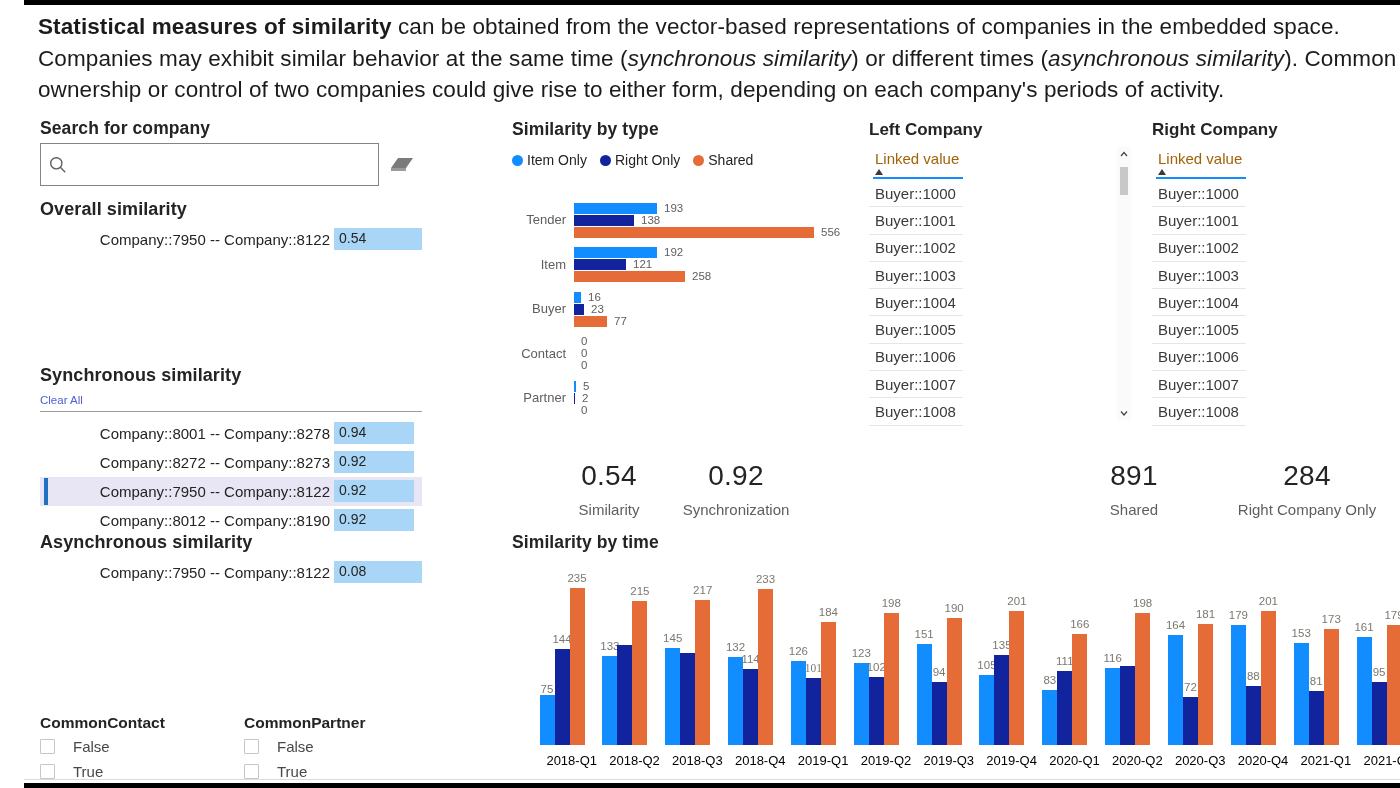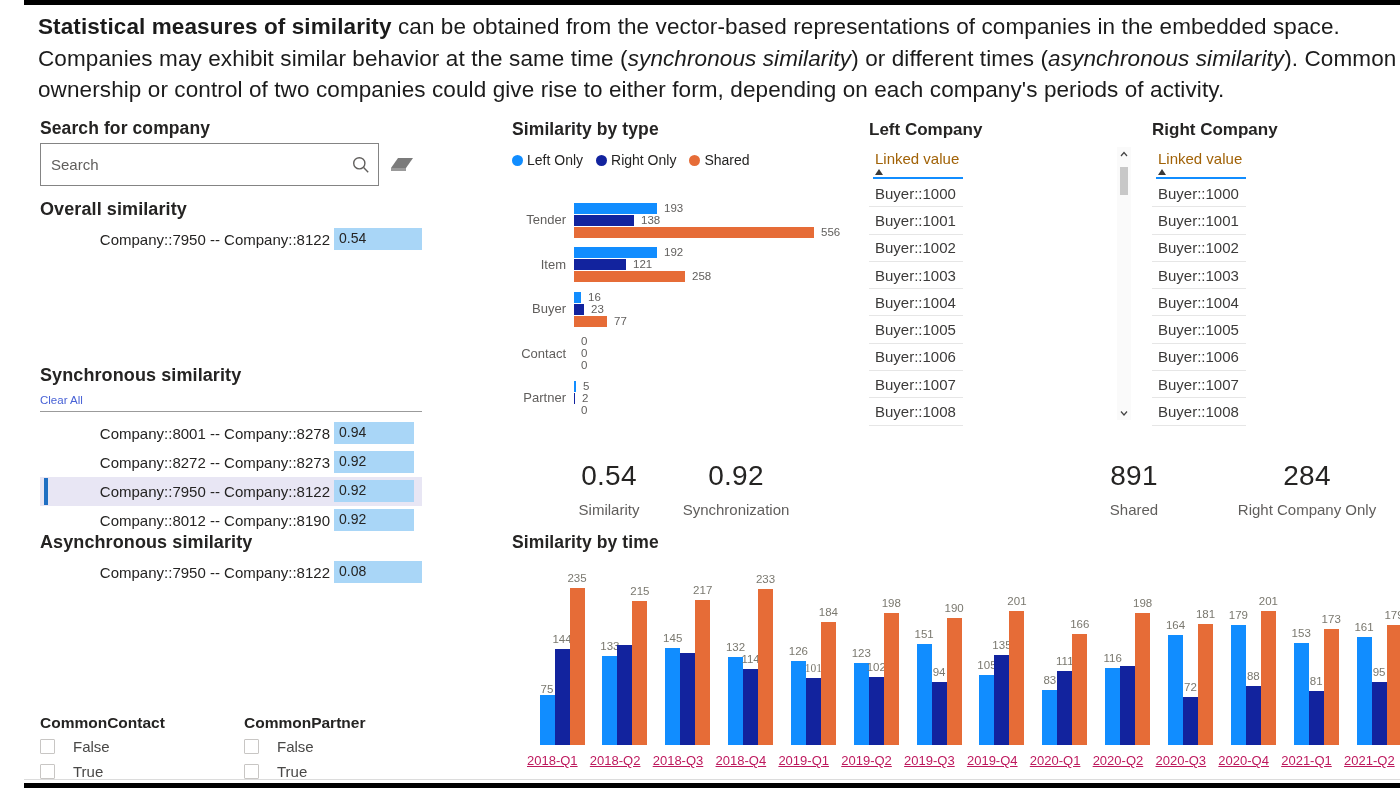--- a/index.html
+++ b/index.html
@@ -44,41 +44,40 @@
   .scrollbar { position:absolute; width:14px; background:#fafafa; }
   .scrollbar .thumb { position:absolute; left:3px; width:8px; background:#c8c8c8; }
   .scrollbar .arr { position:absolute; left:2px; width:10px; height:10px; }
 
   .kpi { position:absolute; text-align:center; transform:translateX(-50%); white-space:nowrap; }
   .kpi .val { font-size:28px; color:#252423; font-weight:400; letter-spacing:0.3px; }
   .kpi .lab { font-size:15px; color:#605e5c; margin-top:9px; }
 
   .t-bar { position:absolute; width:15px; }
   .t-val { position:absolute; width:40px; text-align:center; font-size:11.5px; color:#7a786f; }
-  .t-cat { position:absolute; width:70px; text-align:left; font-size:13px; color:#be185d;text-decoration:underline; }
+  .t-cat { position:absolute; width:70px; text-align:right; font-size:13px; color:#000000; }
 
   .filter-title { font-size:15.5px; font-weight:700; color:#252423; }
   .chk-row { display:flex; align-items:center; gap:18px; height:21px; margin-top:4px; }
   .chk { width:15px; height:15px; border:1px solid #c8c6c4; background:#fff; border-radius:1px; flex:none; }
   .chk-lab { font-size:15px; color:#494847; }
 </style>
 </head>
 <body>
 
 <div class="stage">
   <div class="blackbar" style="top:0;height:5px;"></div>
   <div class="blackbar" style="top:783px;height:5px;"></div>
   <div class="abs" style="left:0;top:779px;width:1400px;height:1px;background:#dcdcdc;"></div>
 
   <div class="header-text"><b>Statistical measures of similarity</b><span> can be obtained from the vector-based representations of companies in the embedded space. Companies may exhibit similar behavior at the same time (</span><i>synchronous similarity</i><span>) or different times (</span><i>asynchronous similarity</i><span>). Common ownership or control of two companies could give rise to either form, depending on each company's periods of activity.</span></div>
 
   <div class="abs sec-title" style="left:16px;top:118px;">Search for company</div>
 
   <div class="searchbox">
-    <input type="text" placeholder="Search" style="">
     <span class="search-ic">
       <svg width="20" height="20" viewBox="0 0 20 20">
           <circle cx="8.3" cy="8.3" r="5.6" fill="none" stroke="#605e5c" stroke-width="1.4"></circle>
           <line x1="12.6" y1="12.6" x2="17.2" y2="17.2" stroke="#605e5c" stroke-width="1.4"></line>
         </svg>
     </span>
   </div>
   <div class="abs" style="left:366px;top:155px;">
     <svg width="25" height="20" viewBox="0 0 25 20">
         <polygon points="8,3 23,3 16,13 1,13" fill="#7b7b7b"></polygon>
@@ -145,21 +144,21 @@
       <div class="chk-row">
         <span class="chk"></span>
         <span class="chk-lab">True</span>
       </div>
     </div>
 
   <div class="abs sec-title" style="left:488px;top:119px;">Similarity by type</div>
   <div class="legend">
       <div class="item">
         <span class="dot" style="background: rgb(17, 141, 255);"></span>
-        <span>Left Only</span>
+        <span>Item Only</span>
       </div>
       <div class="item">
         <span class="dot" style="background: rgb(18, 35, 158);"></span>
         <span>Right Only</span>
       </div>
       <div class="item">
         <span class="dot" style="background: rgb(230, 108, 55);"></span>
         <span>Shared</span>
       </div>
     </div>

